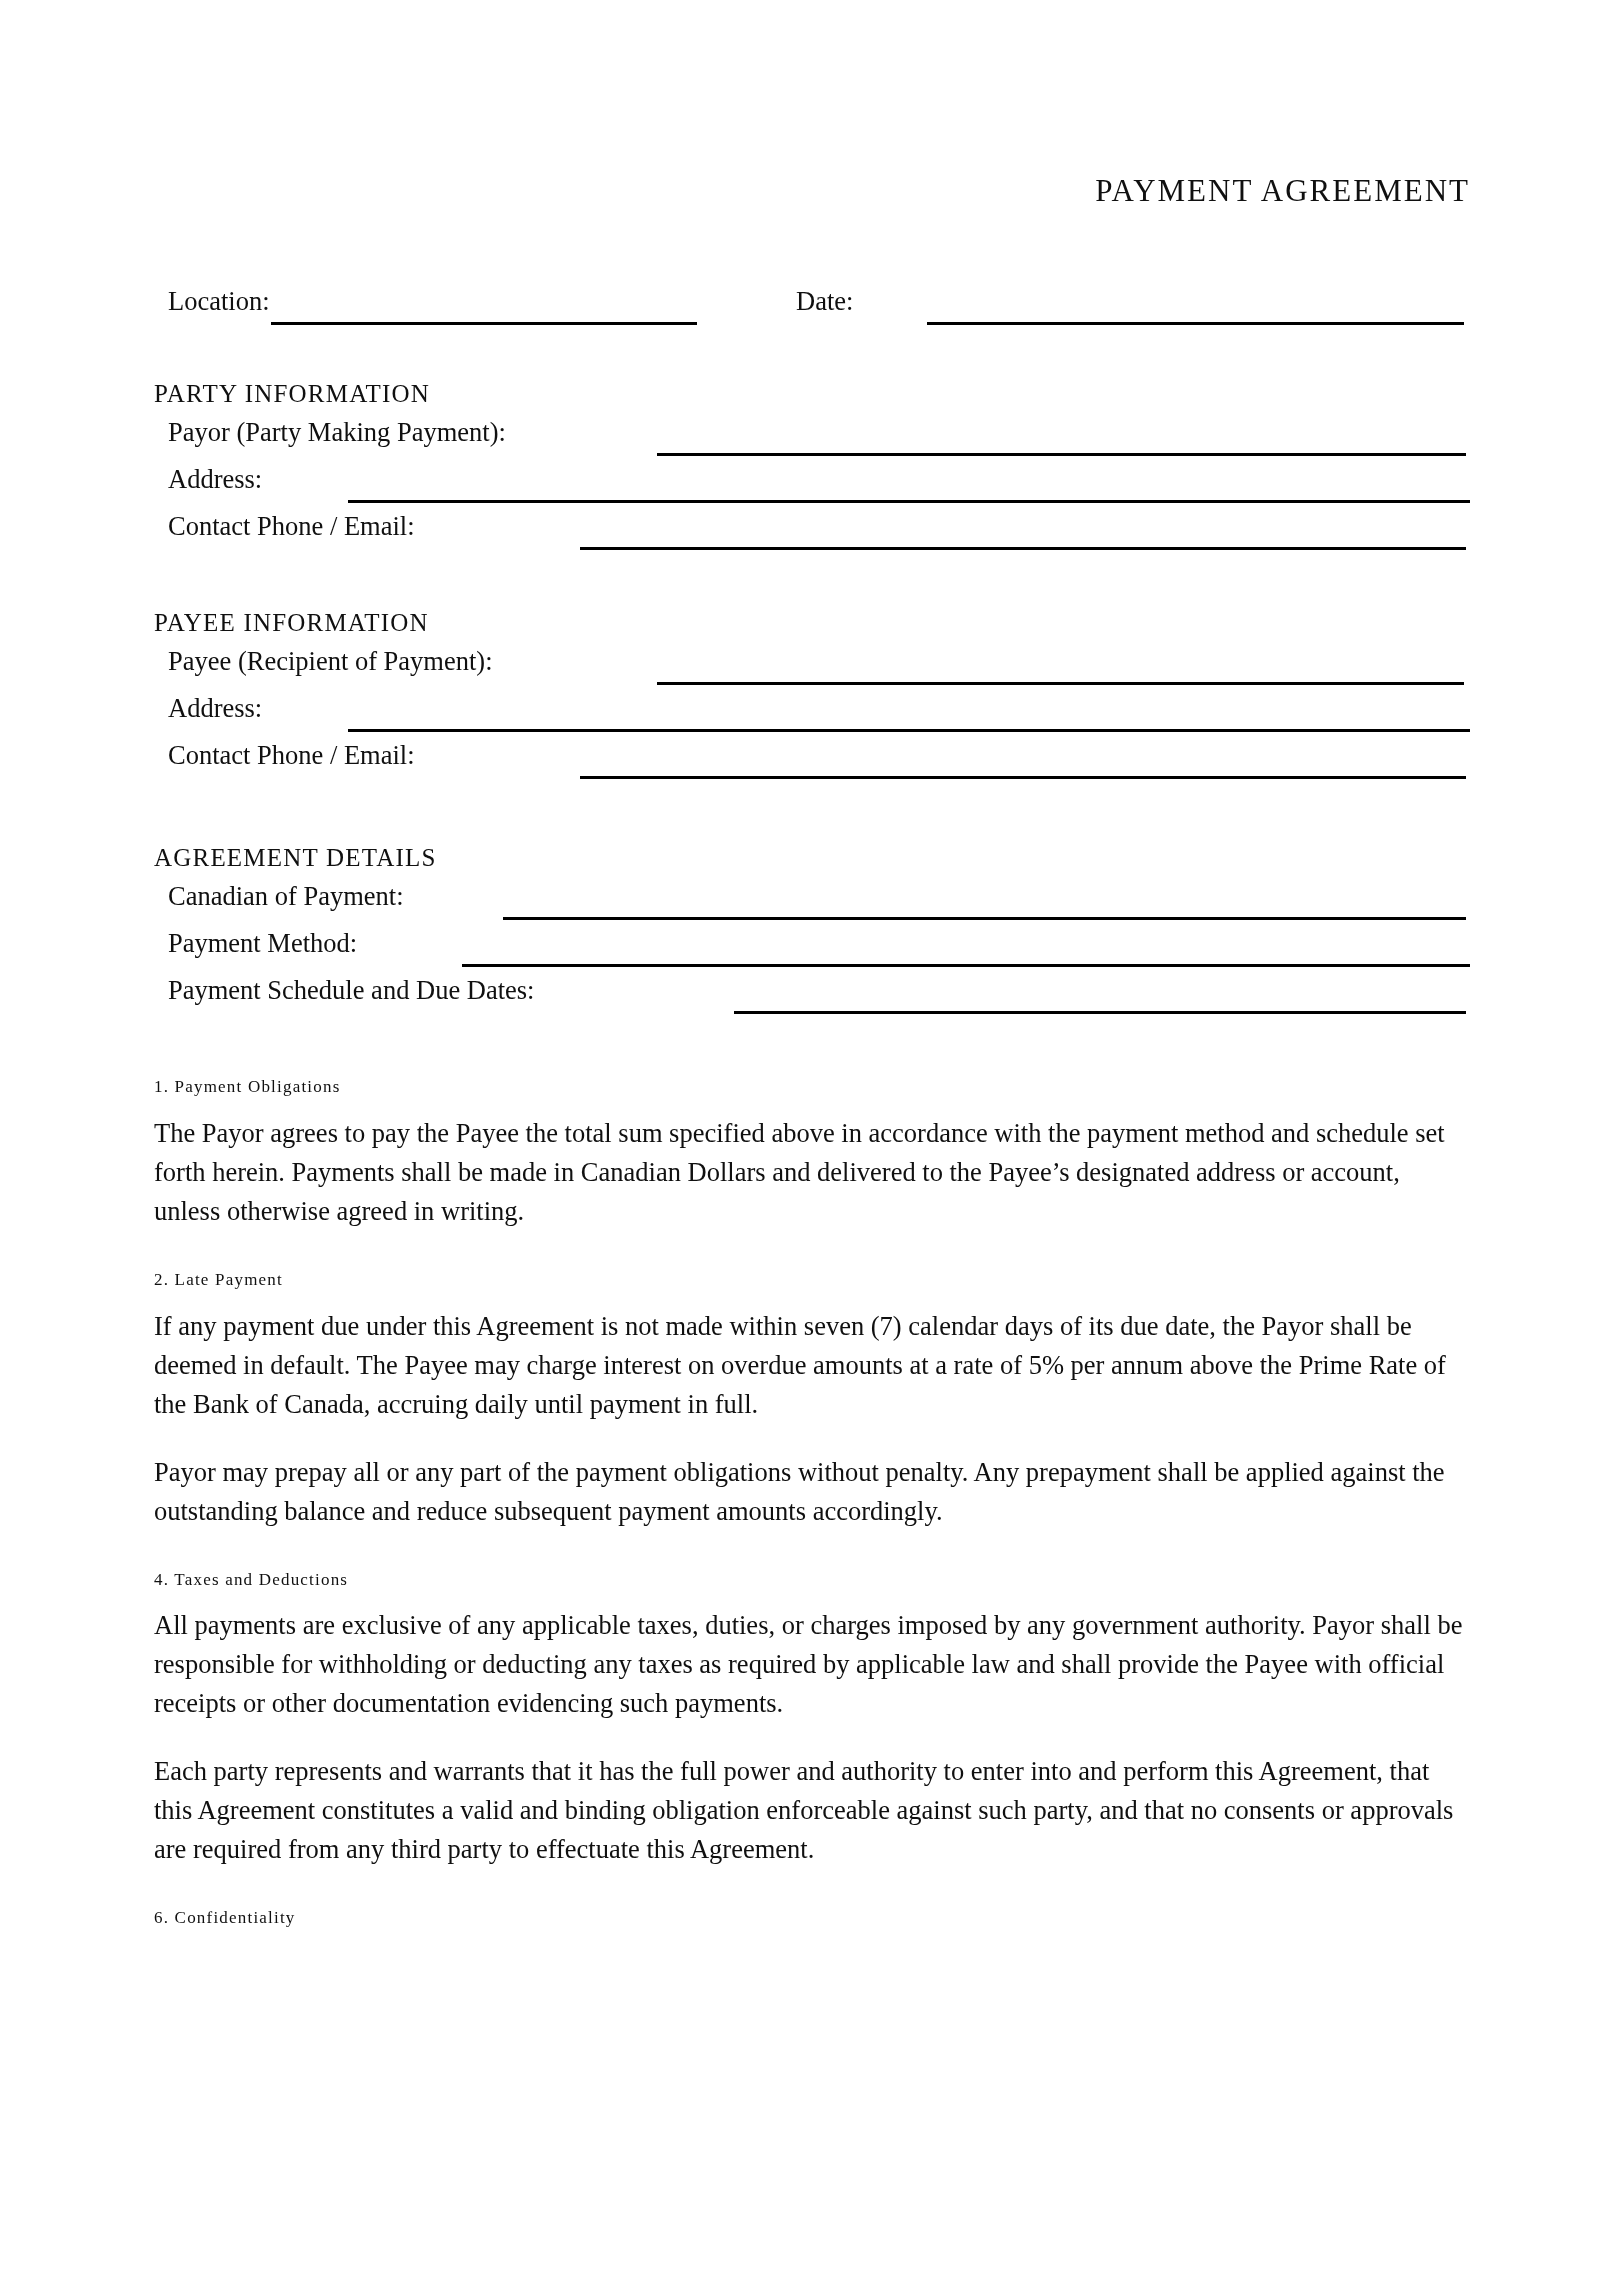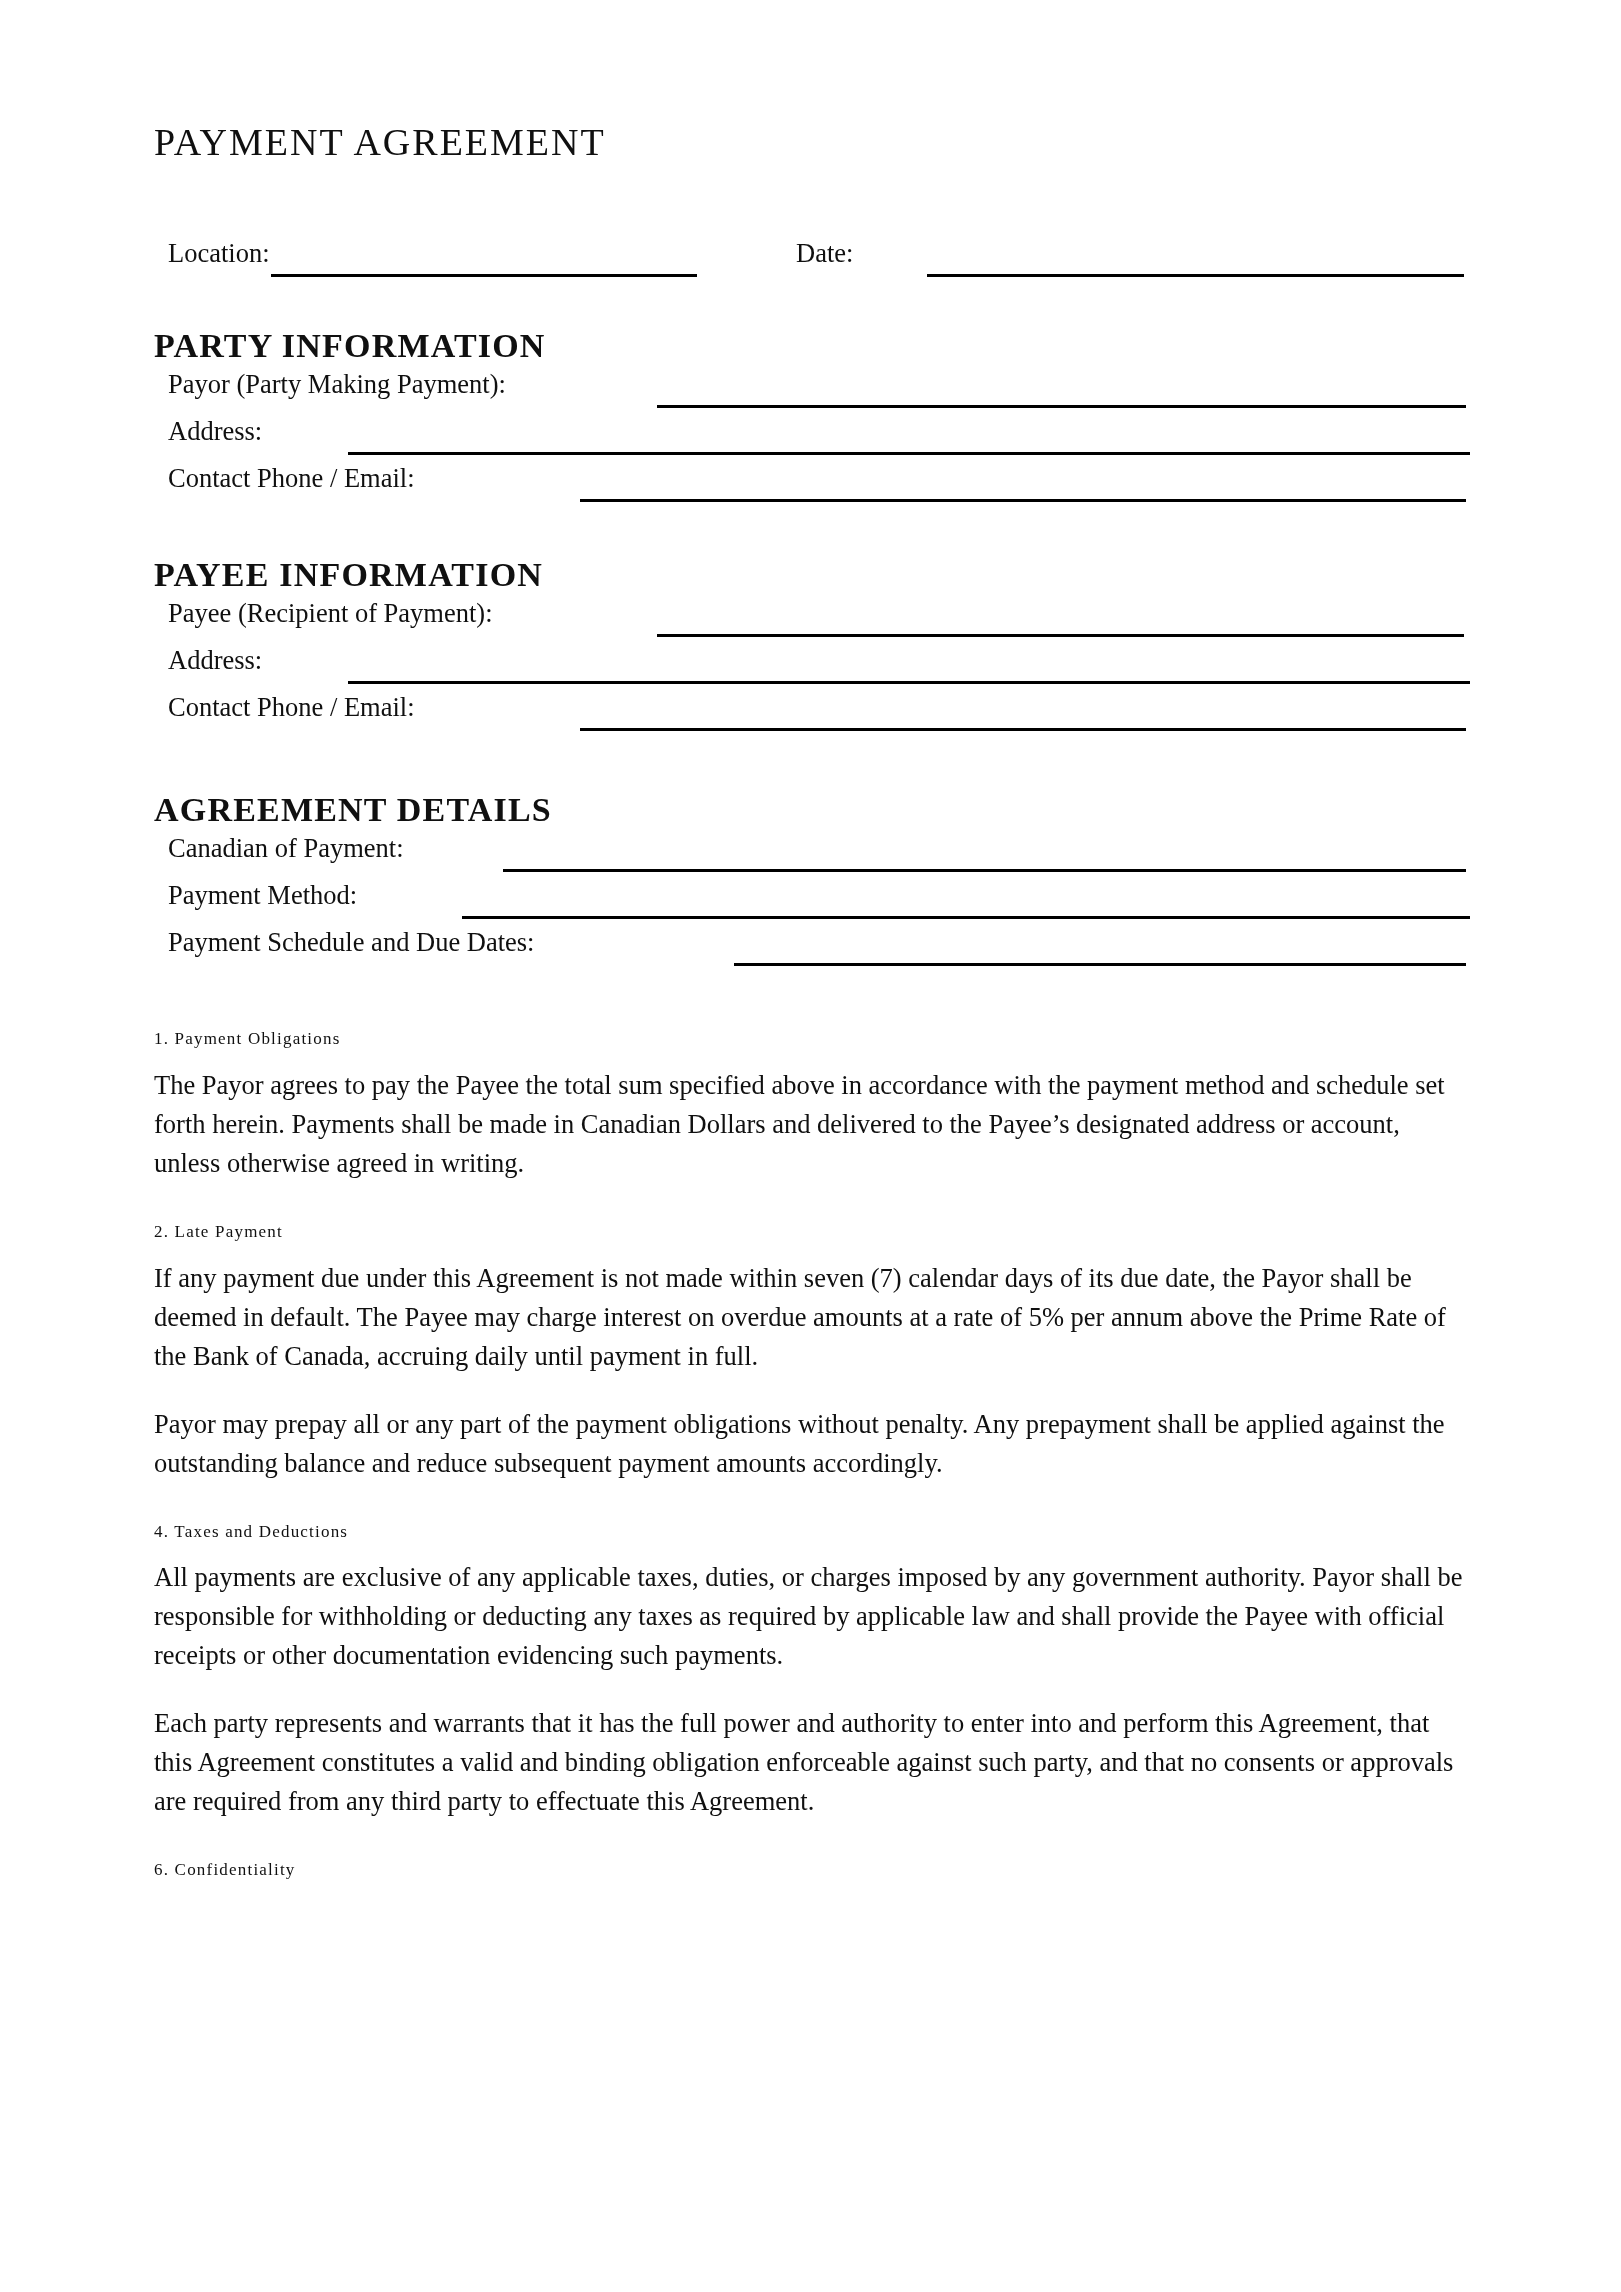--- a/index.html
+++ b/index.html
@@ -9,43 +9,44 @@
     width: 1621px;
     height: 2293px;
     background: #ffffff;
     color: #101010;
     font-family: "Liberation Serif", "DejaVu Serif", serif;
     font-size: 26.5px;
     padding: 121px 151px 0 154px;
     overflow: hidden;
   }
   .title {
-    font-size: 38px;
+    font-size: 31px;
     font-weight: 400;
     letter-spacing: 2px;
-    text-align: left;
+    text-align: right;
     line-height: 43px;
     white-space: nowrap;
+    margin-top: 48px;
   }
   .row { position: relative; height: 47px; }
   .lbl {
     position: absolute;
     left: 14px; top: 0;
     line-height: 39px;
     white-space: nowrap;
   }
   .uline {
     position: absolute;
     bottom: 3.9px;
     height: 0;
     border-bottom: 3.9px solid #000000;
   }
   .sec-heading {
-    font-size: 34px;
-    font-weight: 700;
+    font-size: 25px;
+    font-weight: 400;
     letter-spacing: 1.2px;
     line-height: 39px;
   }
   .header-row { margin-top: 70px; }
   .mt-party   { margin-top: 45px; }
   .mt-payee   { margin-top: 49px; }
   .mt-details { margin-top: 55px; }
   .clause { margin-top: 29px; }
   .clause.first { margin-top: 49px; }
   .clause h3 {

